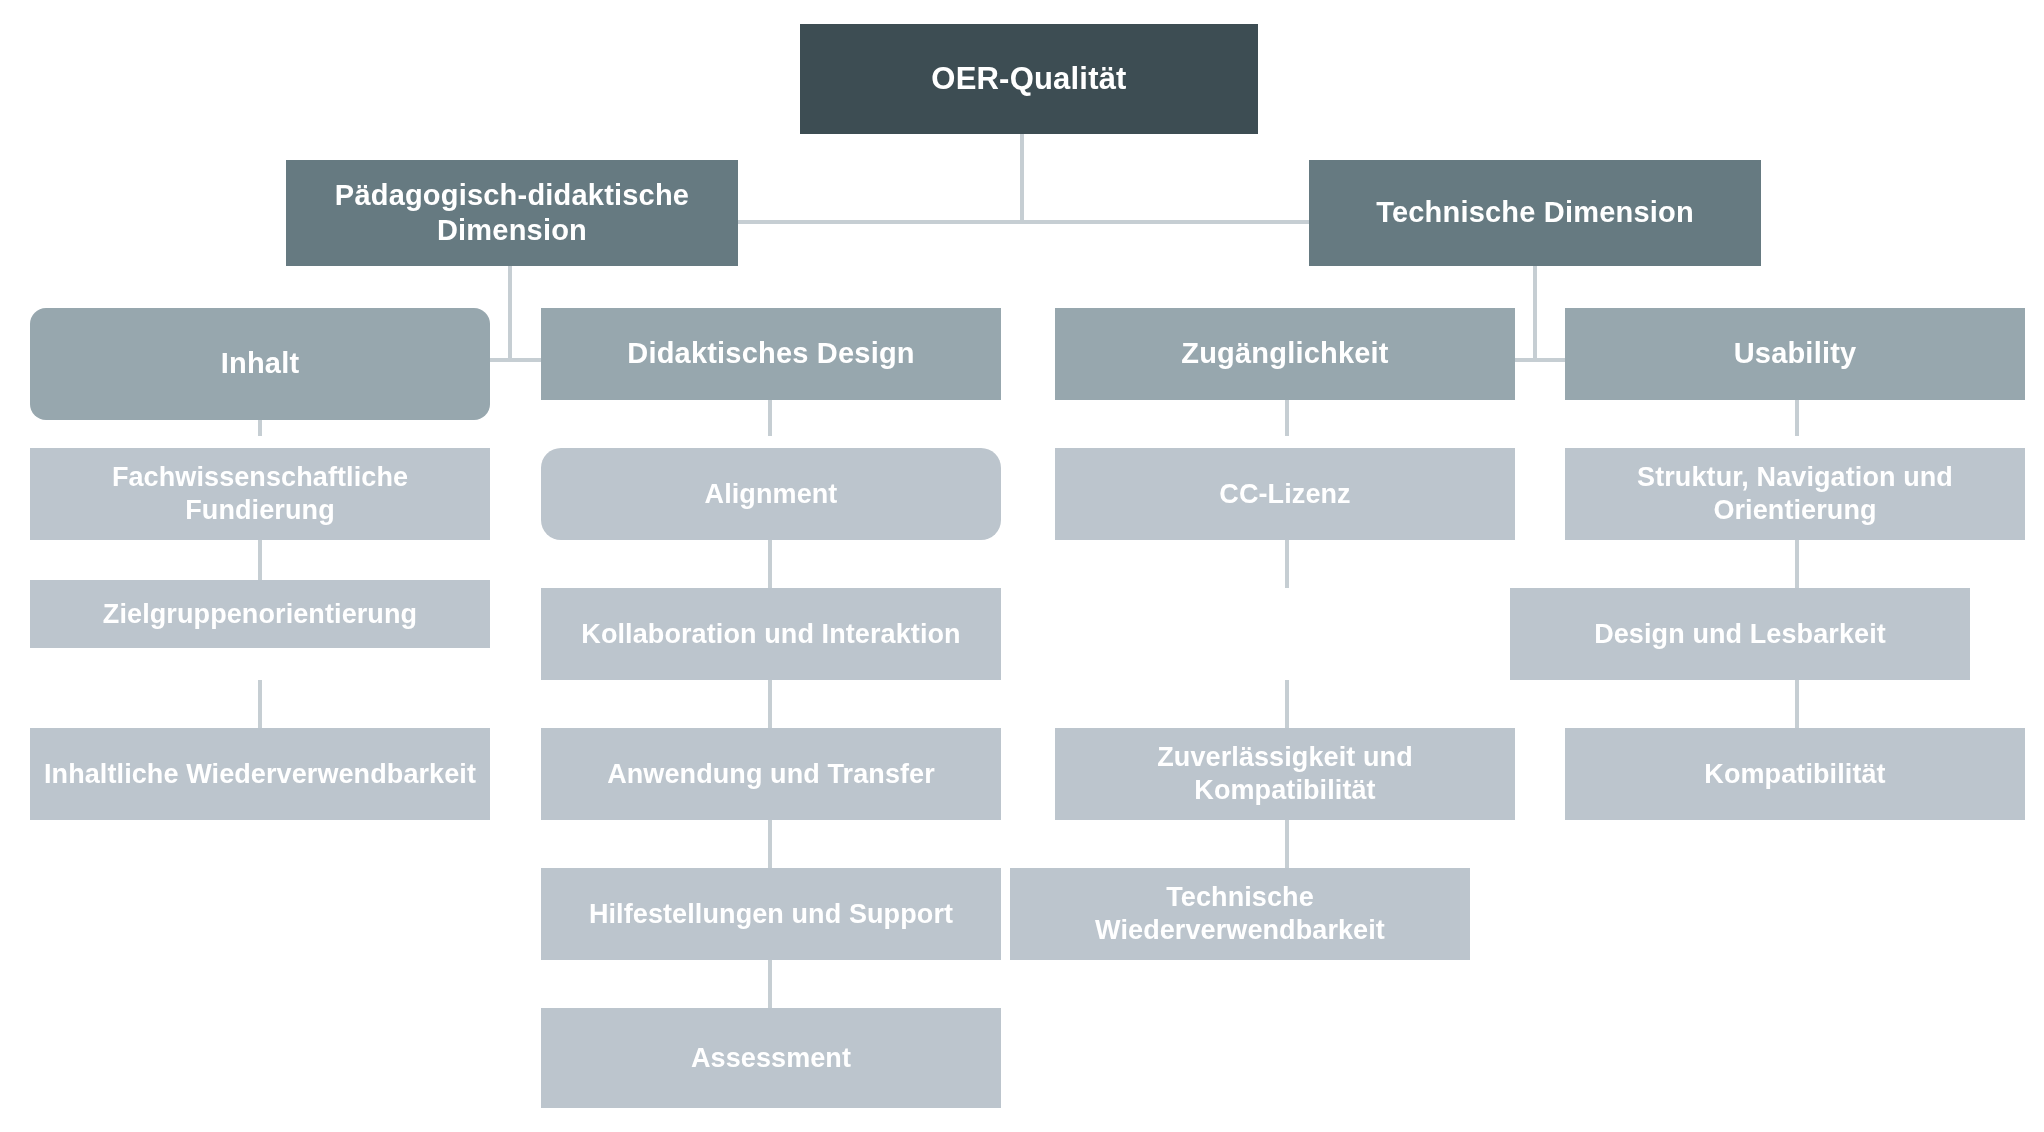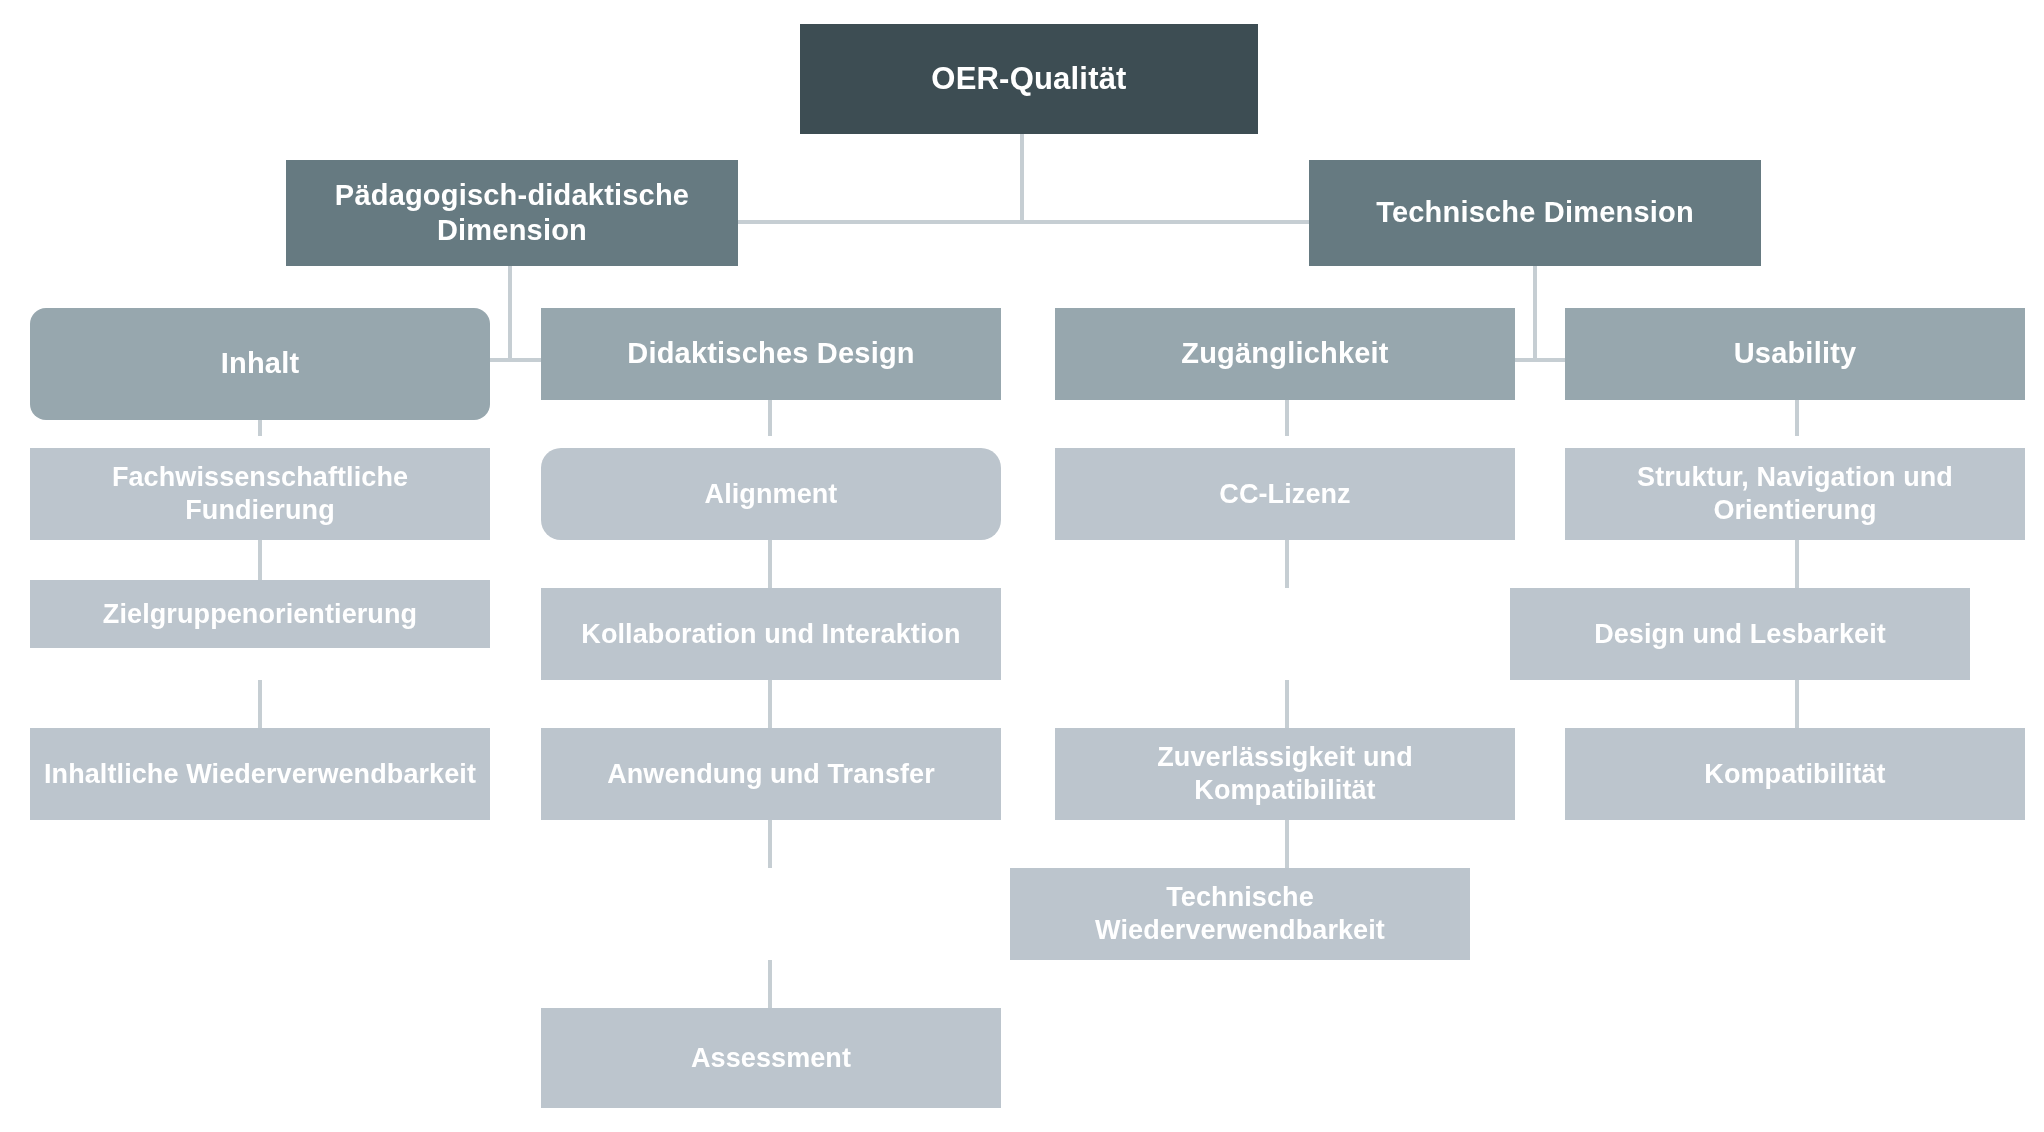--- a/index.html
+++ b/index.html
@@ -93,20 +93,21 @@
   <div class="node lvl4" style="left:30px; top:564px; width:460px; height:68px;margin-top:16px;">Zielgruppenorientierung</div>
 
   <div class="node lvl4" style="left:30px; top:728px; width:460px; height:92px;">Inhaltliche Wiederverwendbarkeit</div>
 
   <div class="node lvl4" style="left:541px; top:448px; width:460px; height:92px;border-radius:20px;">Alignment</div>
 
   <div class="node lvl4" style="left:541px; top:588px; width:460px; height:92px;">Kollaboration und Interaktion</div>
 
   <div class="node lvl4" style="left:541px; top:728px; width:460px; height:92px;">Anwendung und Transfer</div>
 
+  <div class="node lvl4" style="left:541px; top:868px; width:460px; height:92px;">Hilfestellungen und Support</div>
 
   <div class="node lvl4" style="left:541px; top:1008px; width:460px; height:100px;">Assessment</div>
 
   <div class="node lvl4" style="left:1055px; top:448px; width:460px; height:92px;">CC-Lizenz</div>
 
 
   <div class="node lvl4" style="left:1055px; top:728px; width:460px; height:92px;">Zuverlässigkeit und Kompatibilität</div>
 
   <div class="node lvl4" style="left:1010px; top:868px; width:460px; height:92px;">Technische Wiederverwendbarkeit</div>
 

